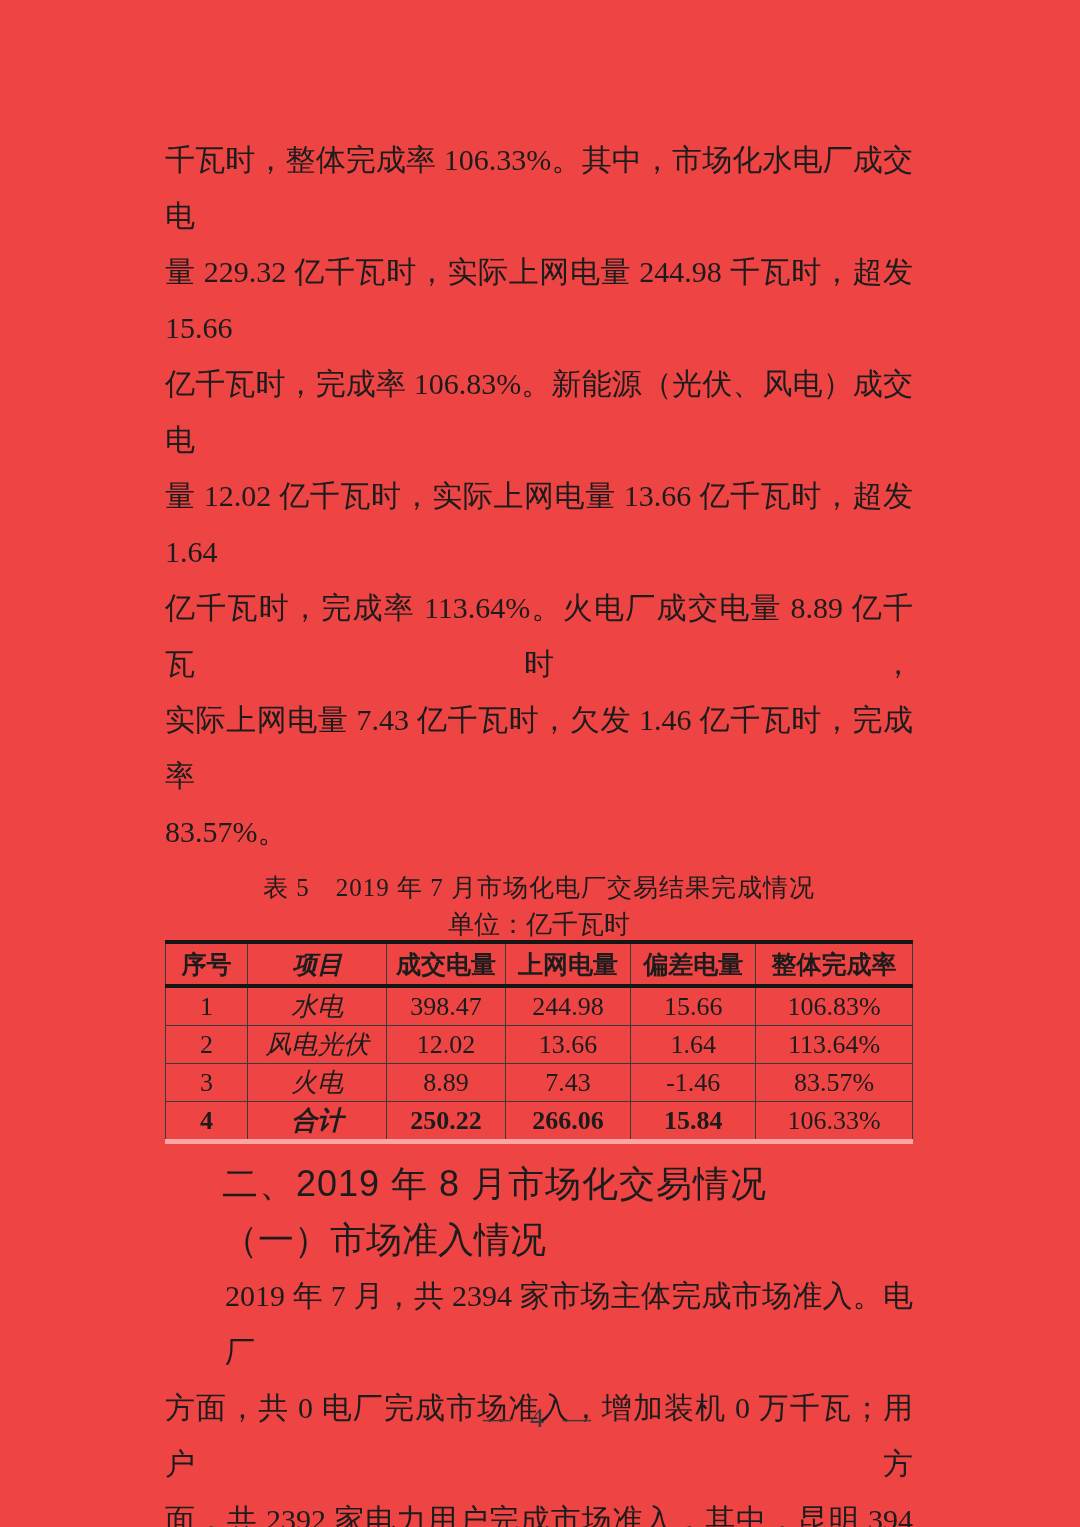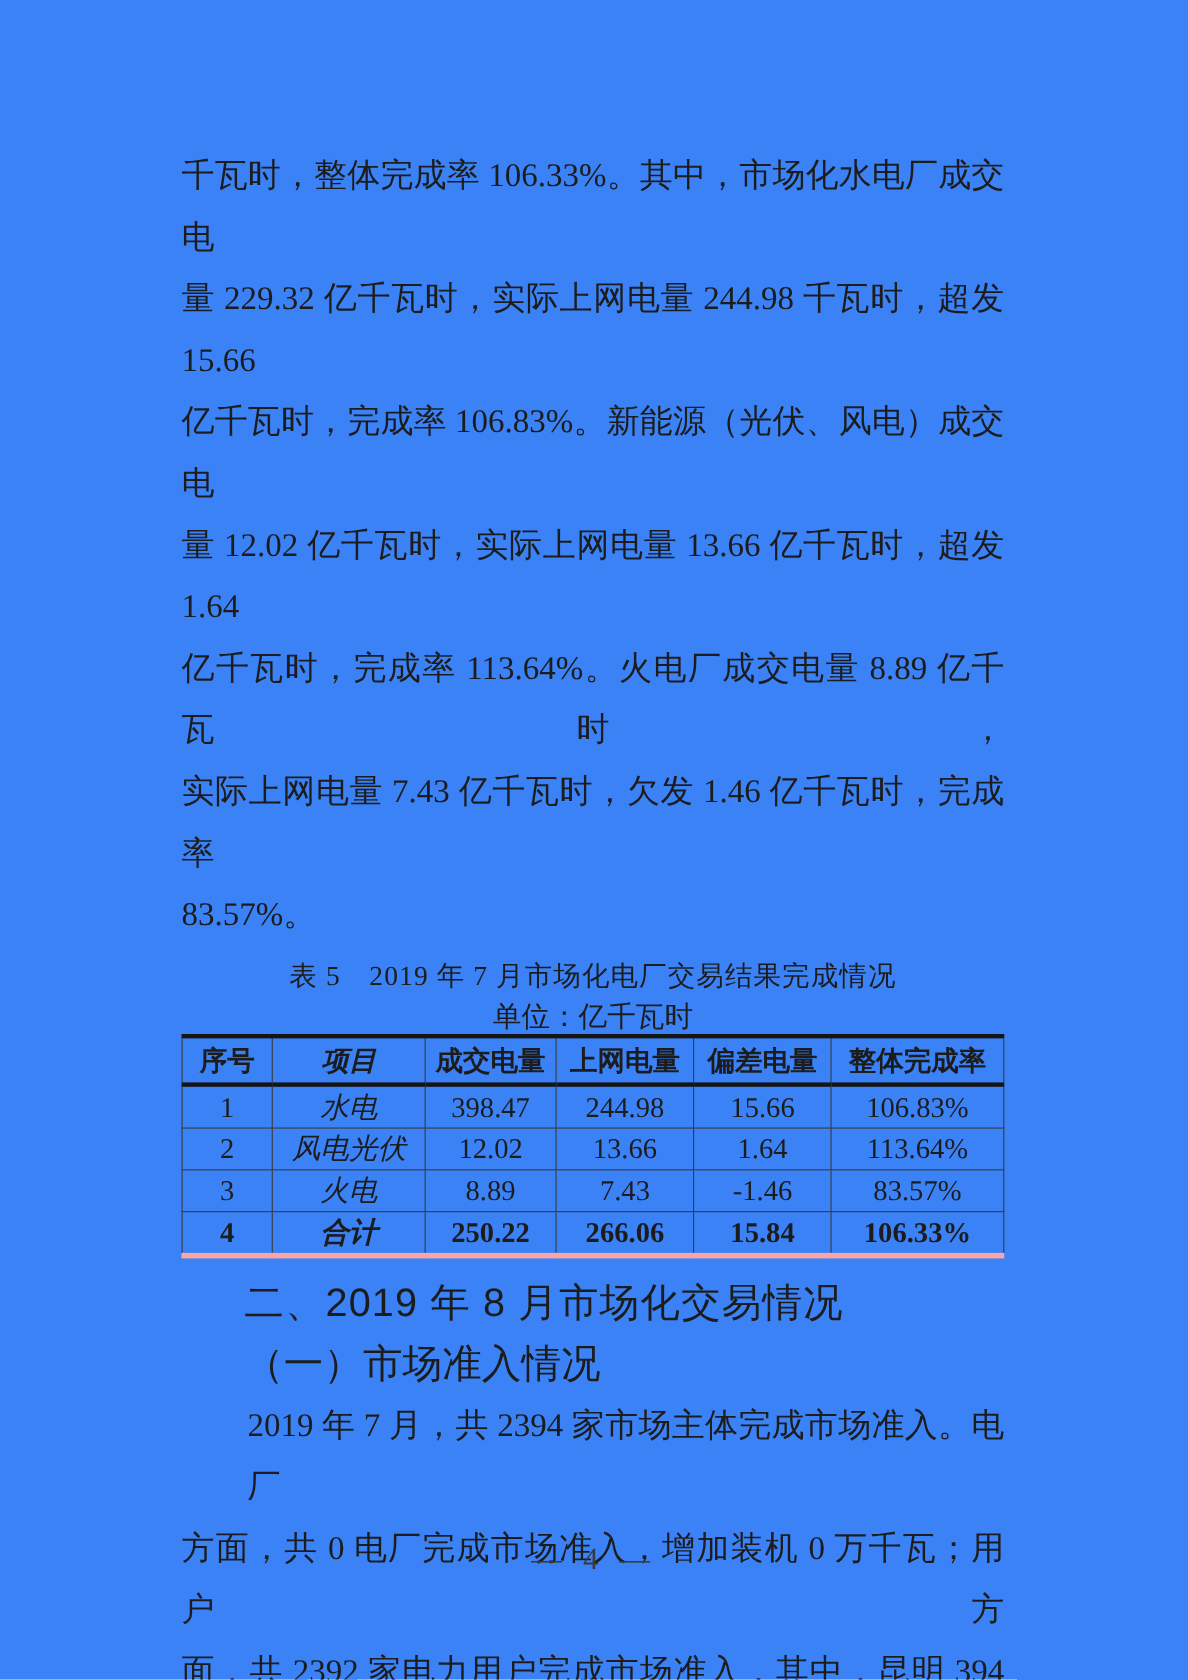--- a/index.html
+++ b/index.html
@@ -1,20 +1,20 @@
 <!DOCTYPE html>
 <html><head>
 <meta charset="utf-8">
 <style>
   html, body { margin: 0; padding: 0; background: #ffffff; }
   .page {
     position: relative;
     width: 1080px;
     height: 1527px;
-    background: #3b82f6;
+    background: #ef4444;
     color: #1c1c1c;
     font-family: "Liberation Serif", "DejaVu Serif", serif;
     overflow: hidden;
   }
   .content {
     position: absolute;
     left: 165px;
     top: 0;
     width: 748px;
   }
@@ -64,21 +64,21 @@
     border-bottom: 4px solid #151515;
   }
   table.t5 tbody td { height: 37px; }
   table.t5 .c-seq  { width: 11%; }
   table.t5 .c-item { width: 18.6%; font-style: italic; }
   table.t5 .c-deal { width: 15.9%; }
   table.t5 .c-grid { width: 16.8%; }
   table.t5 .c-dev  { width: 16.7%; }
   table.t5 .c-rate { width: 21%; }
   table.t5 tr.sum-row td { font-weight: bold; }
-  table.t5 tr.sum-row td.c-rate { font-weight: bold; }
+  table.t5 tr.sum-row td.c-rate { font-weight: normal; }
 
   .heading {
     font-family: "Liberation Sans", "DejaVu Sans", sans-serif;
     font-weight: normal;
     font-size: 36px;
     height: 56px;
     line-height: 56px;
     text-indent: 57px;
     white-space: nowrap;
   }

